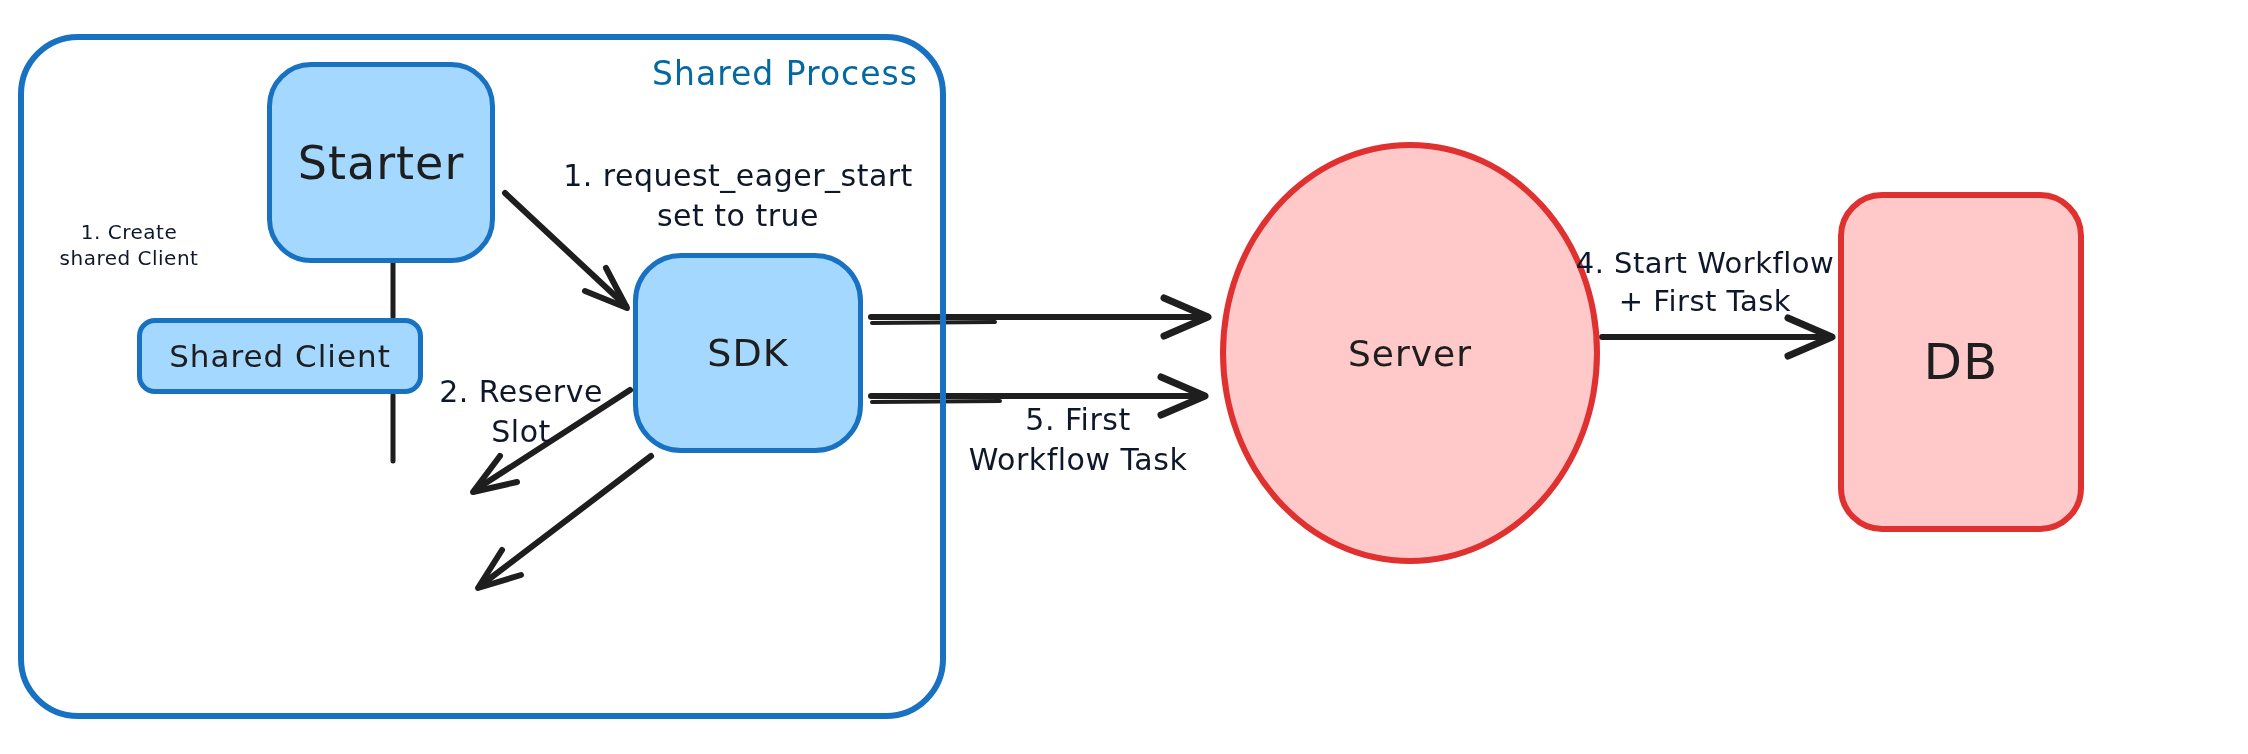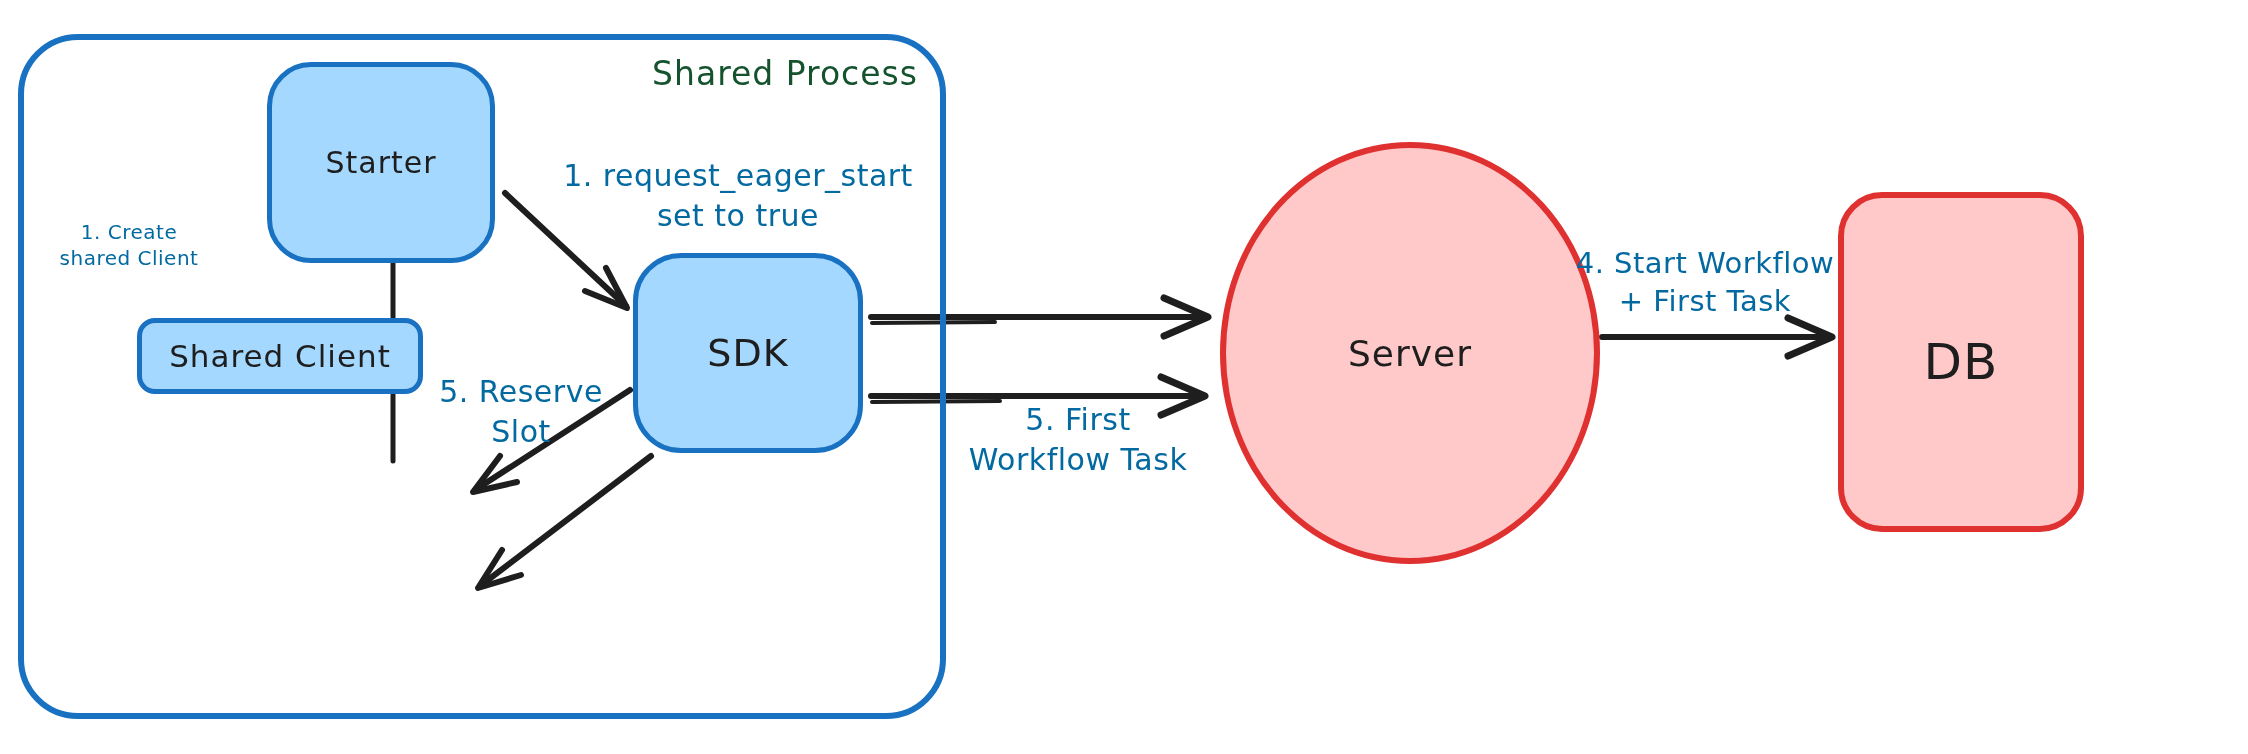--- a/index.html
+++ b/index.html
@@ -26,49 +26,49 @@
     border-radius: 60px;
     background: transparent;
   }
   .group-label {
     position: absolute;
     left: 648px; top: 54px;
     width: 274px;
     text-align: center;
     font-size: 33px;
     font-weight: 500;
-    color: #14532d;
+    color: #0369a1;
     letter-spacing: 1px;
   }
   .node {
     position: absolute;
     display: flex;
     align-items: center;
     justify-content: center;
     box-sizing: border-box;
     font-size: 36px;
     letter-spacing: 1px;
   }
   .node.blue { background: #a5d8ff; border: 5px solid #1971c2; }
   .node.red  { background: #ffc9c9; border: 6px solid #e03131; }
 
-  .node-starter { left: 267px; top: 62px;  width: 228px; height: 201px; border-radius: 44px; font-size: 30px; }
+  .node-starter { left: 267px; top: 62px;  width: 228px; height: 201px; border-radius: 44px; font-size: 46px; }
   .node-shared-client { left: 137px; top: 318px; width: 286px; height: 76px; border-radius: 18px; font-size: 31px; }
   .node-worker { left: 268px; top: 463px; width: 196px; height: 204px; border-radius: 46px; }
   .node-sdk { left: 633px; top: 253px; width: 230px; height: 200px; border-radius: 48px; font-size: 38px; }
   .node-server { left: 1220px; top: 142px; width: 380px; height: 422px; border-radius: 50%; border-width: 7px; }
   .node-db { left: 1838px; top: 192px; width: 246px; height: 340px; border-radius: 44px; font-size: 50px; }
 
   .annotation {
     position: absolute;
     text-align: center;
     font-size: 30px;
     line-height: 1.32;
     white-space: pre-line;
-    color: #0369a1;
+    color: #0f172a;
     letter-spacing: 0.5px;
   }
   .ann-create  { left: 13px;   top: 219px; width: 232px; font-size: 20px; }
   .ann-request { left: 538px;  top: 156px; width: 400px; }
   .ann-reserve { left: 421px;  top: 372px; width: 200px; }
   .ann-eager   { left: 945px;  top: 256px; width: 262px; }
   .ann-first   { left: 935px;  top: 400px; width: 286px; }
   .ann-dispatch{ left: 600px;  top: 532px; width: 322px; }
   .ann-start   { left: 1574px; top: 244px; width: 262px; font-size: 29px; }
 </style>
@@ -143,21 +143,21 @@
   <div class="node red node-db">
     <span>DB</span>
   </div>
 
   <div class="annotation ann-create">1. Create
 shared Client</div>
 
   <div class="annotation ann-request">1. request_eager_start
 set to true</div>
 
-  <div class="annotation ann-reserve">5. Reserve
+  <div class="annotation ann-reserve">2. Reserve
 Slot</div>
 
 
   <div class="annotation ann-first">5. First
 Workflow Task</div>
 
 
   <div class="annotation ann-start">4. Start Workflow
 + First Task</div>
 

